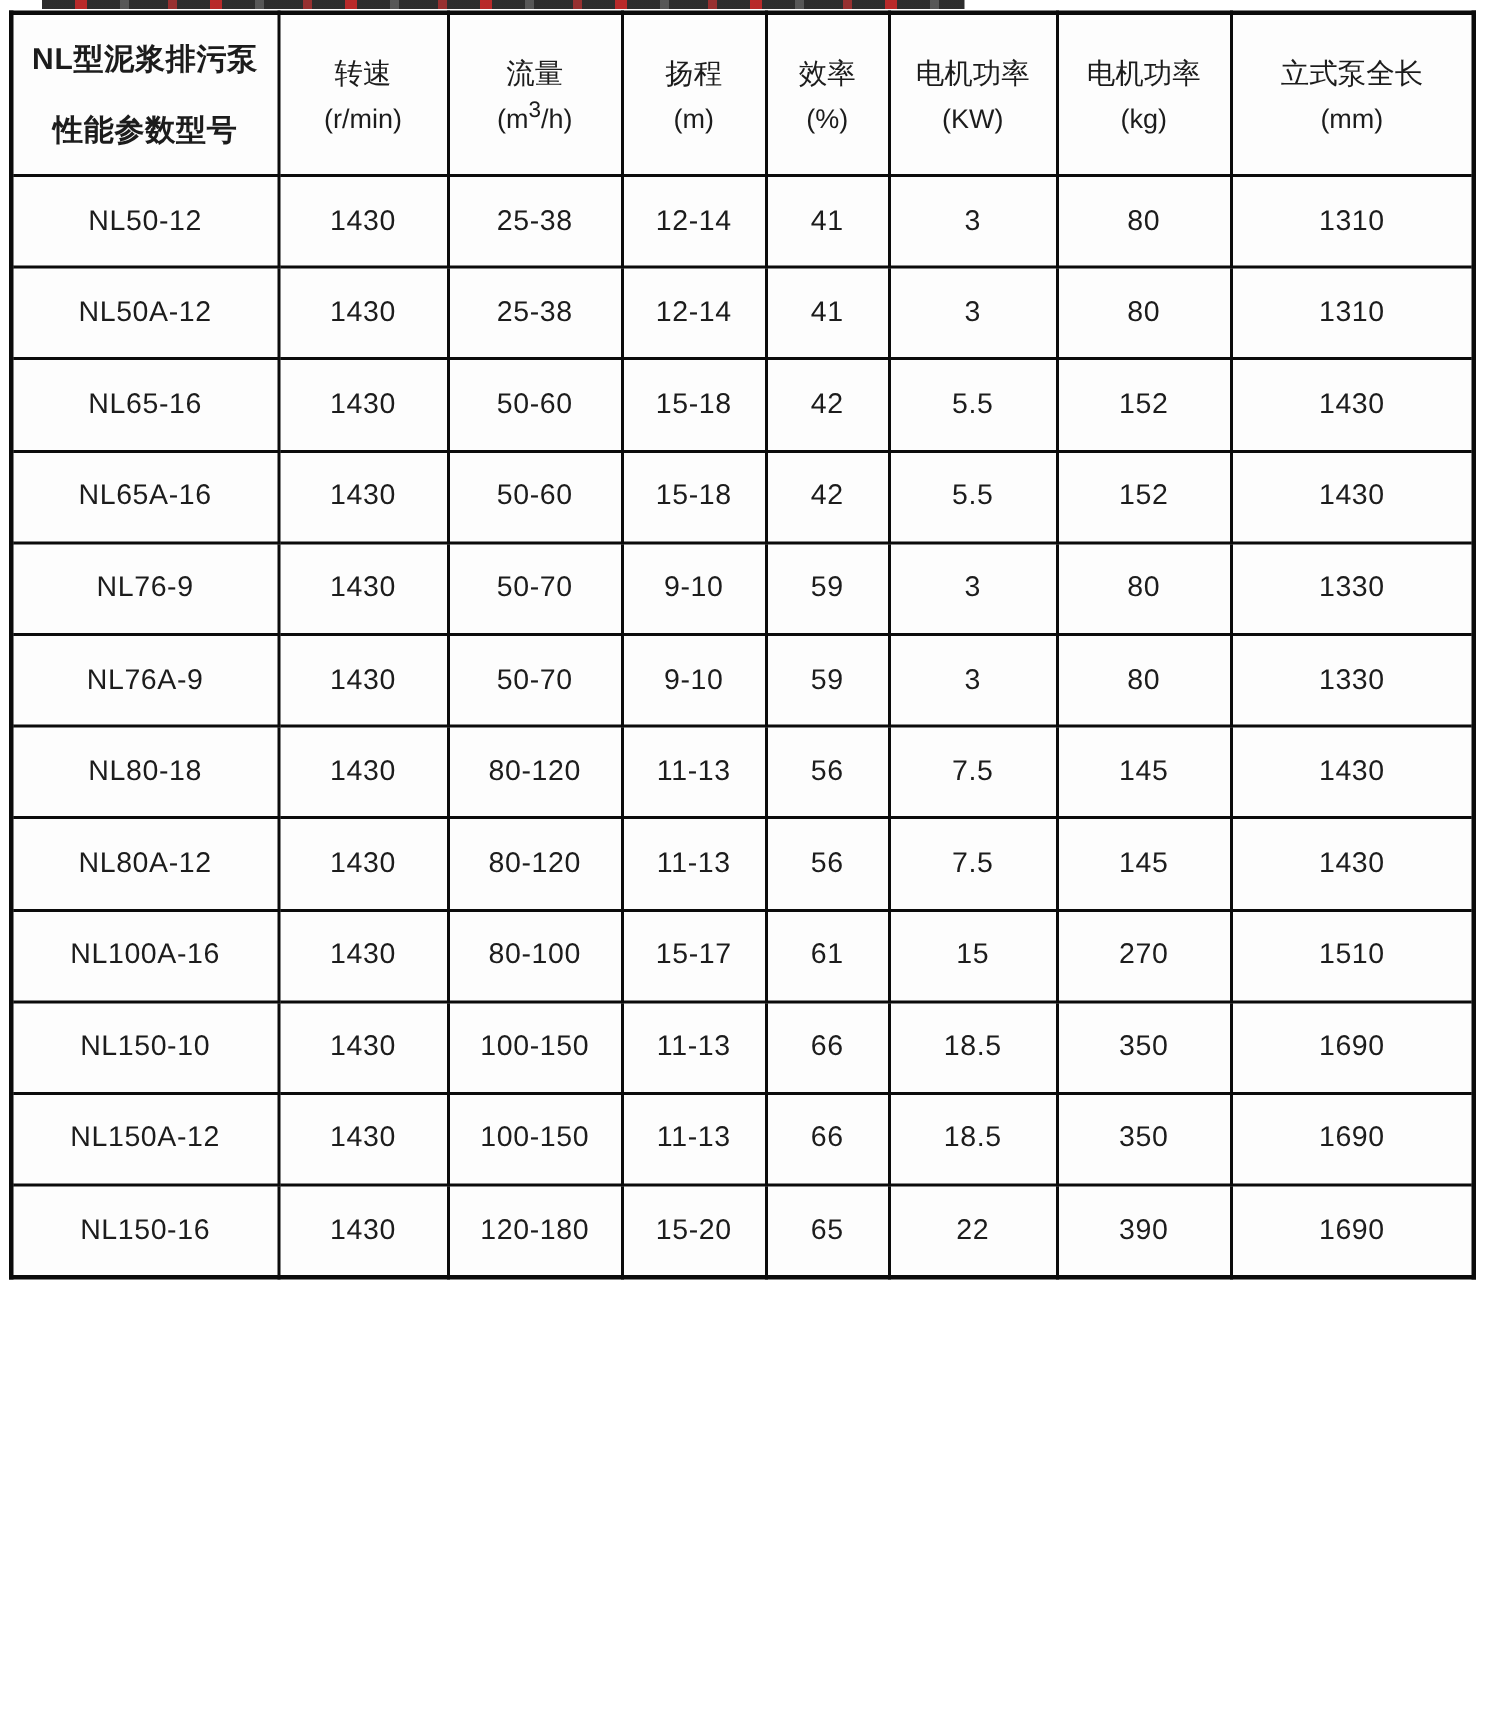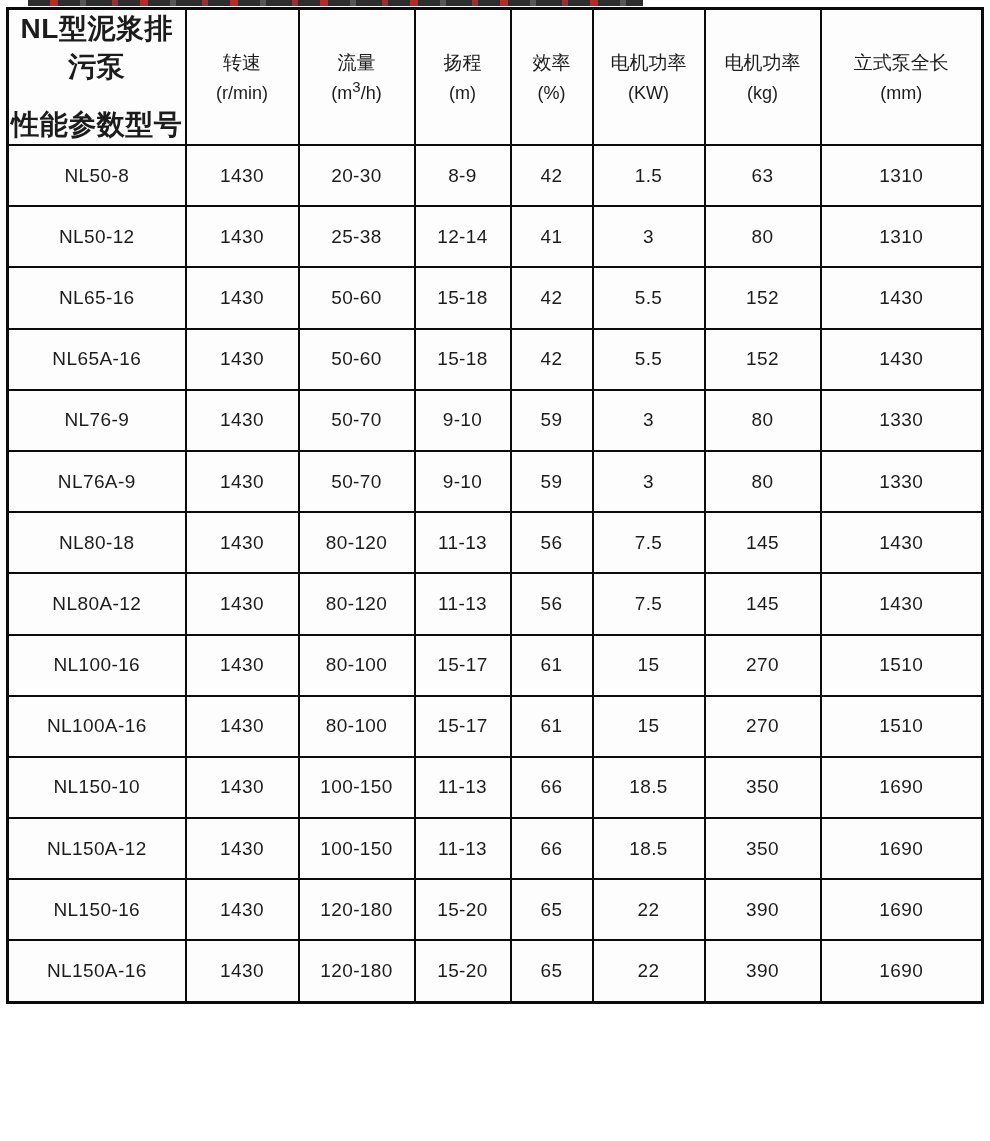--- a/index.html
+++ b/index.html
@@ -53,21 +53,21 @@
     display: flex;
     flex-direction: column;
     justify-content: center;
     align-items: center;
     gap: 7px;
     height: 100%;
   }
   th.model-h .hcell {
     gap: 20px;
     font-weight: 700;
-    font-size: 28px;
+    font-size: 20px;
     letter-spacing: 0.5px;
   }
   .unit-line {
     font-weight: 500;
     font-size: 18px;
     text-align: center;
   }
   .sup3 {
     font-size: 15px;
     line-height: 0;
@@ -144,31 +144,31 @@
       <th>
         <div class="hcell">
           <span>立式泵全长</span>
           <span class="unit-line">(mm)</span>
         </div>
       </th>
     </tr>
   </thead>
   <tbody id="table-body">
       <tr>
-        <td>NL50-8</td>
-        <td>1430</td>
-        <td>20-30</td>
-        <td>8-9</td>
-        <td>42</td>
-        <td>1.5</td>
-        <td>63</td>
+        <td>NL50-12</td>
+        <td>1430</td>
+        <td>25-38</td>
+        <td>12-14</td>
+        <td>41</td>
+        <td>3</td>
+        <td>80</td>
         <td>1310</td>
       </tr>
       <tr>
-        <td>NL50-12</td>
+        <td>NL50A-12</td>
         <td>1430</td>
         <td>25-38</td>
         <td>12-14</td>
         <td>41</td>
         <td>3</td>
         <td>80</td>
         <td>1310</td>
       </tr>
       <tr>
         <td>NL65-16</td>
@@ -224,40 +224,30 @@
         <td>NL80A-12</td>
         <td>1430</td>
         <td>80-120</td>
         <td>11-13</td>
         <td>56</td>
         <td>7.5</td>
         <td>145</td>
         <td>1430</td>
       </tr>
       <tr>
-        <td>NL100-16</td>
+        <td>NL100A-16</td>
         <td>1430</td>
         <td>80-100</td>
         <td>15-17</td>
         <td>61</td>
         <td>15</td>
         <td>270</td>
         <td>1510</td>
       </tr>
       <tr>
-        <td>NL100A-16</td>
-        <td>1430</td>
-        <td>80-100</td>
-        <td>15-17</td>
-        <td>61</td>
-        <td>15</td>
-        <td>270</td>
-        <td>1510</td>
-      </tr>
-      <tr>
         <td>NL150-10</td>
         <td>1430</td>
         <td>100-150</td>
         <td>11-13</td>
         <td>66</td>
         <td>18.5</td>
         <td>350</td>
         <td>1690</td>
       </tr>
       <tr>
@@ -273,24 +263,14 @@
       <tr>
         <td>NL150-16</td>
         <td>1430</td>
         <td>120-180</td>
         <td>15-20</td>
         <td>65</td>
         <td>22</td>
         <td>390</td>
         <td>1690</td>
       </tr>
-      <tr>
-        <td>NL150A-16</td>
-        <td>1430</td>
-        <td>120-180</td>
-        <td>15-20</td>
-        <td>65</td>
-        <td>22</td>
-        <td>390</td>
-        <td>1690</td>
-      </tr>
     </tbody>
 </table>
 
 </body></html>

